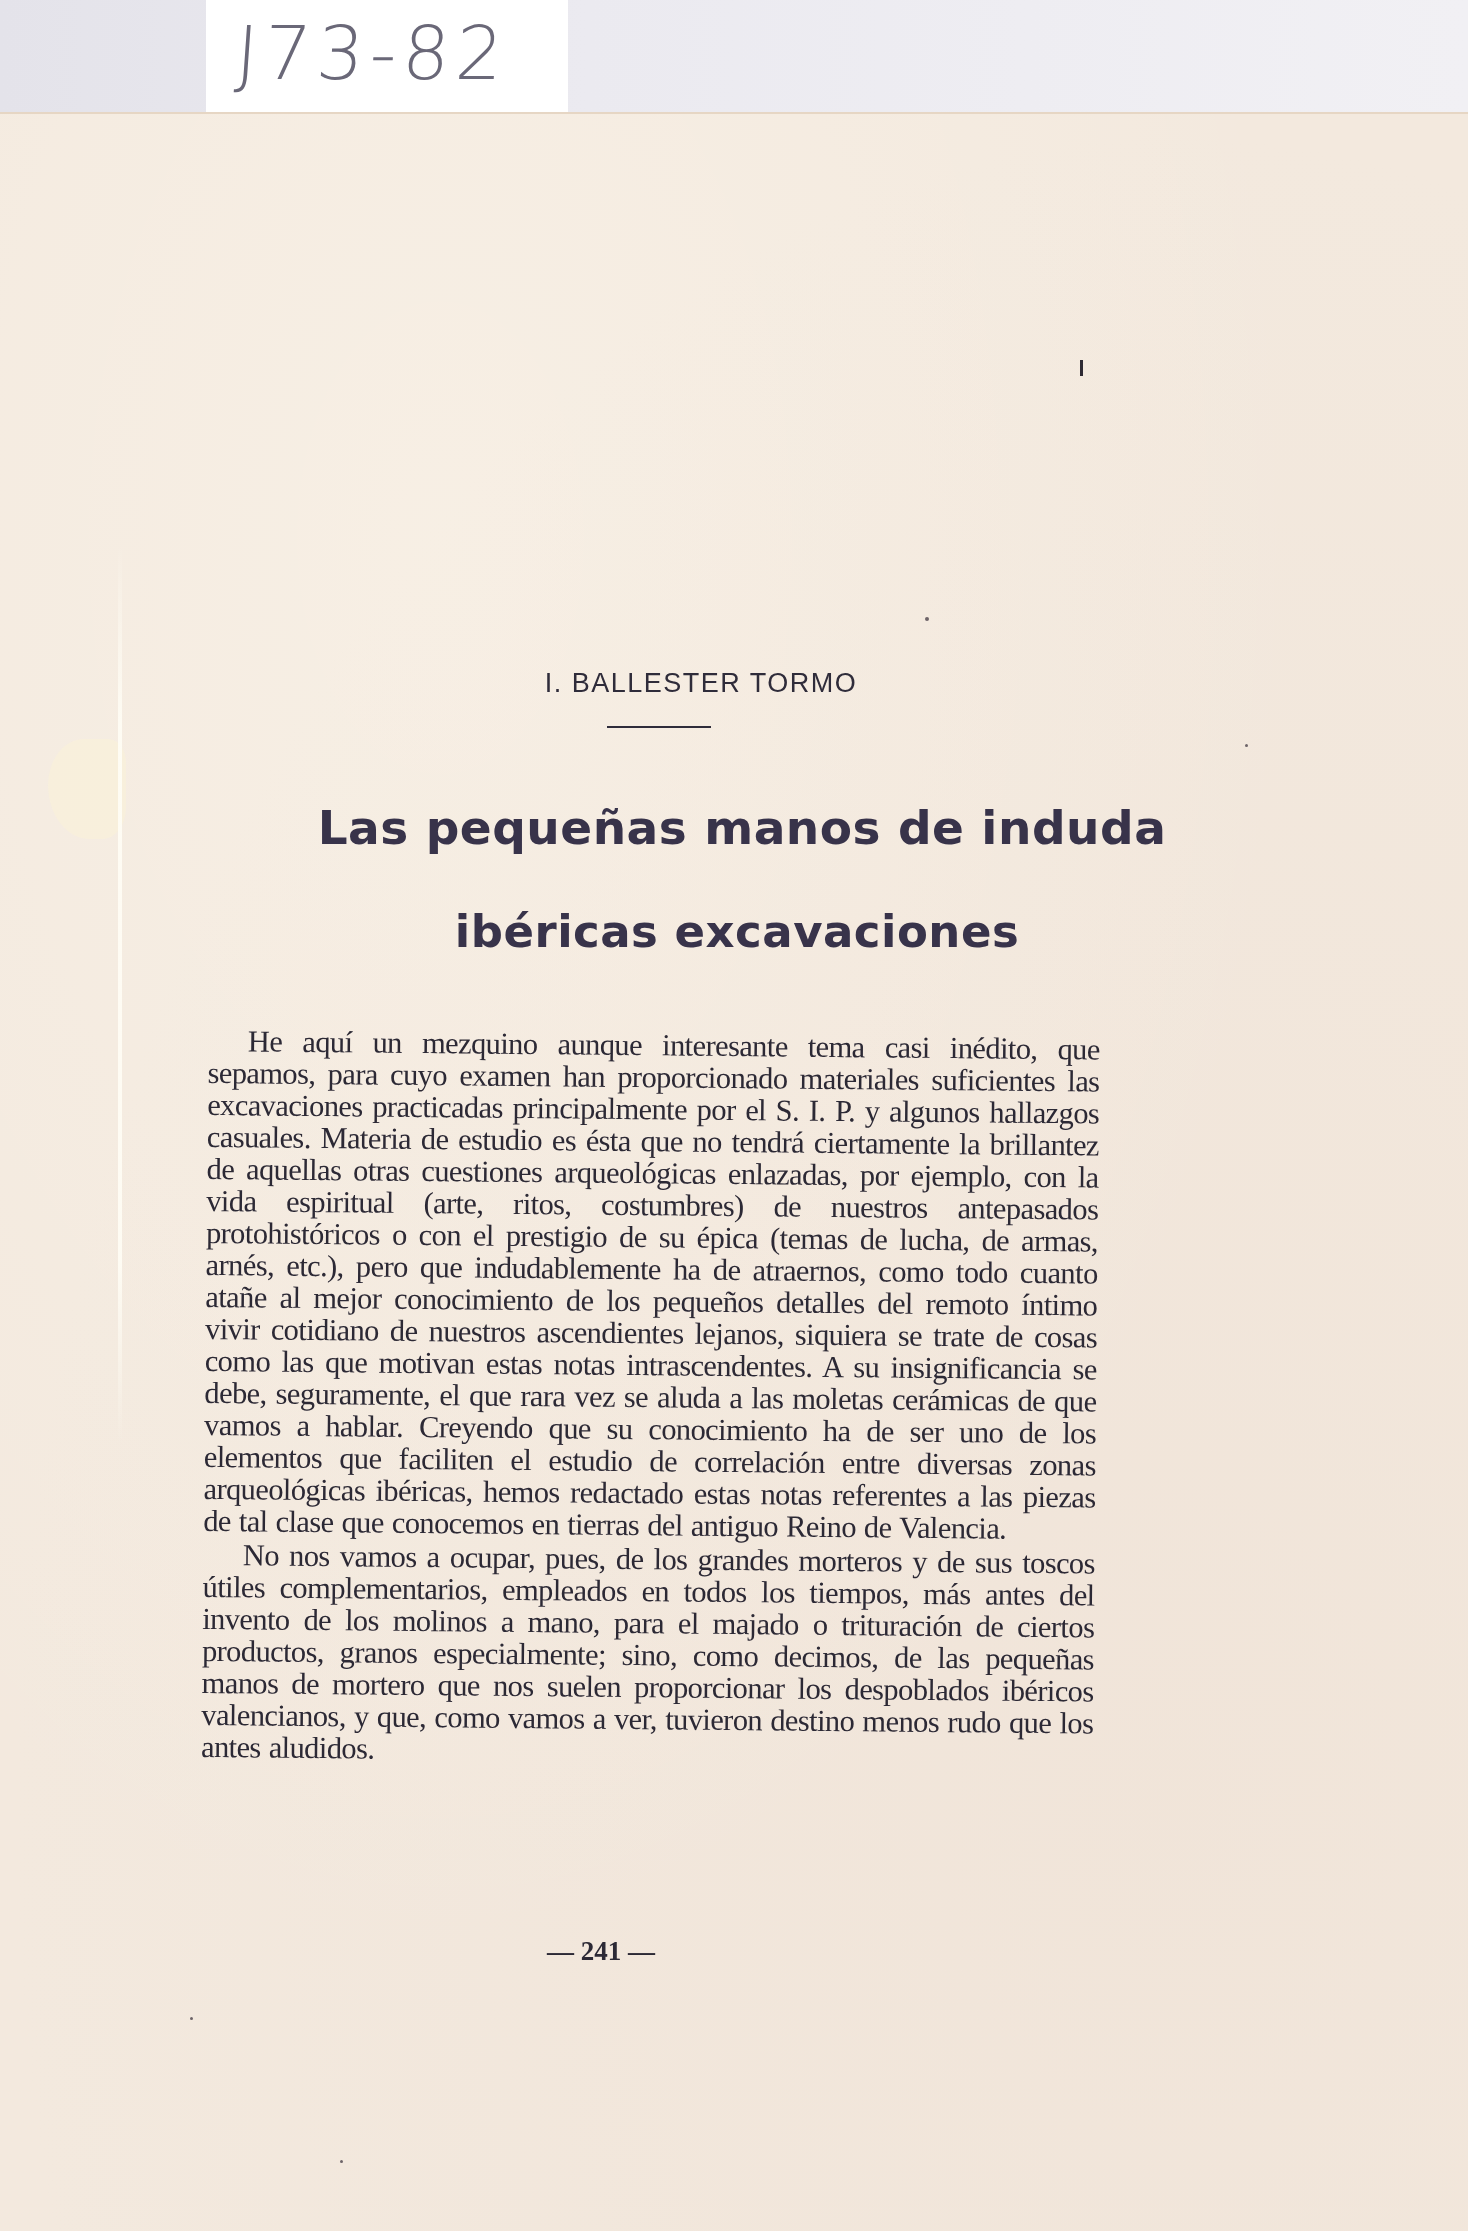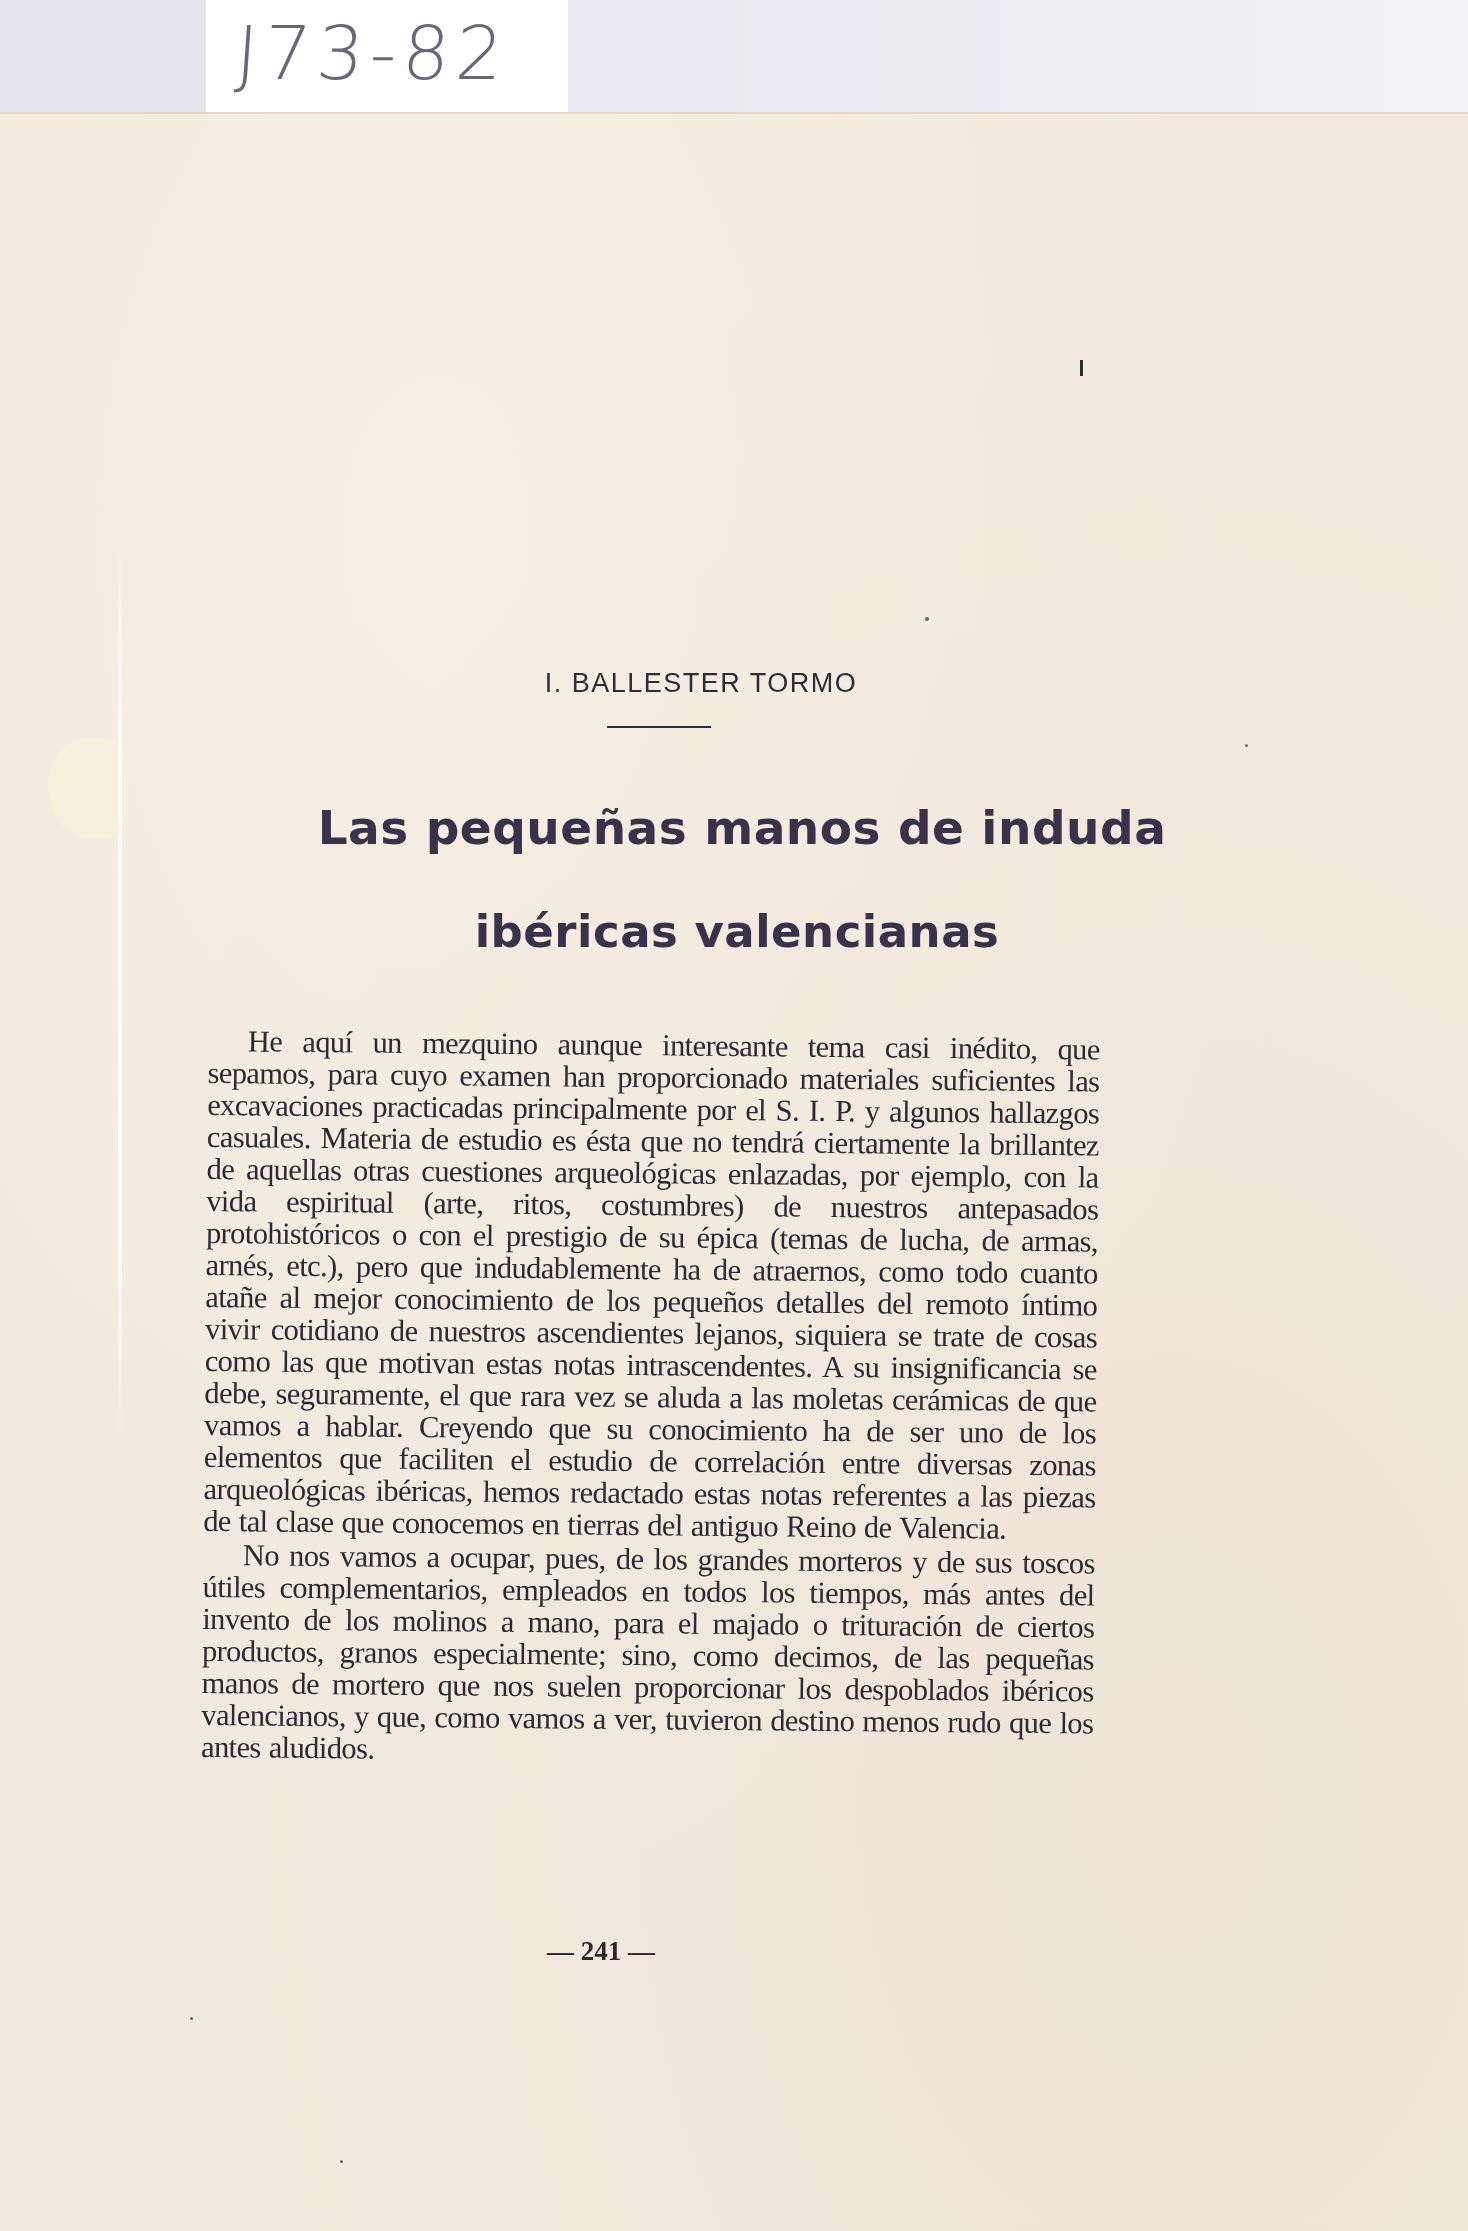--- a/index.html
+++ b/index.html
@@ -149,20 +149,20 @@
   <span class="speck" style="left:1245px; top:630px; width:3px; height:3px;"></span>
   <span class="speck" style="left:340px; top:2046px; width:3px; height:3px;"></span>
 </div>
 
 <div class="corner-mark"></div>
 
 <div class="author">I. BALLESTER TORMO</div>
 <div class="author-rule"></div>
 
 <div class="title title-line-1">Las pequeñas manos de induda</div>
-<div class="title title-line-2">ibéricas valencianas</div>
+<div class="title title-line-2">ibéricas excavaciones</div>
 
 <div class="body-text">
   <p>He aquí un mezquino aunque interesante tema casi inédito, que sepamos, para cuyo examen han proporcionado materiales suficien­tes las excavaciones practicadas principalmente por el S. I. P. y al­gunos hallazgos casuales. Materia de estudio es ésta que no tendrá ciertamente la brillantez de aquellas otras cuestiones arqueológicas enlazadas, por ejemplo, con la vida espiritual (arte, ritos, costum­bres) de nuestros antepasados protohistóricos o con el prestigio de su épica (temas de lucha, de armas, arnés, etc.), pero que induda­blemente ha de atraernos, como todo cuanto atañe al mejor conoci­miento de los pequeños detalles del remoto íntimo vivir cotidiano de nuestros ascendientes lejanos, siquiera se trate de cosas como las que motivan estas notas intrascendentes. A su insignificancia se debe, se­guramente, el que rara vez se aluda a las moletas cerámicas de que vamos a hablar. Creyendo que su conocimiento ha de ser uno de los elementos que faciliten el estudio de correlación entre diversas zo­nas arqueológicas ibéricas, hemos redactado estas notas referentes a las piezas de tal clase que conocemos en tierras del antiguo Reino de Valencia.</p>
   <p>No nos vamos a ocupar, pues, de los grandes morteros y de sus toscos útiles complementarios, empleados en todos los tiempos, más antes del invento de los molinos a mano, para el majado o tri­turación de ciertos productos, granos especialmente; sino, como decimos, de las pequeñas manos de mortero que nos suelen propor­cionar los despoblados ibéricos valencianos, y que, como vamos a ver, tuvieron destino menos rudo que los antes aludidos.</p>
 </div>
 
 <div class="page-number">— 241 —</div>
 
 </body></html>

